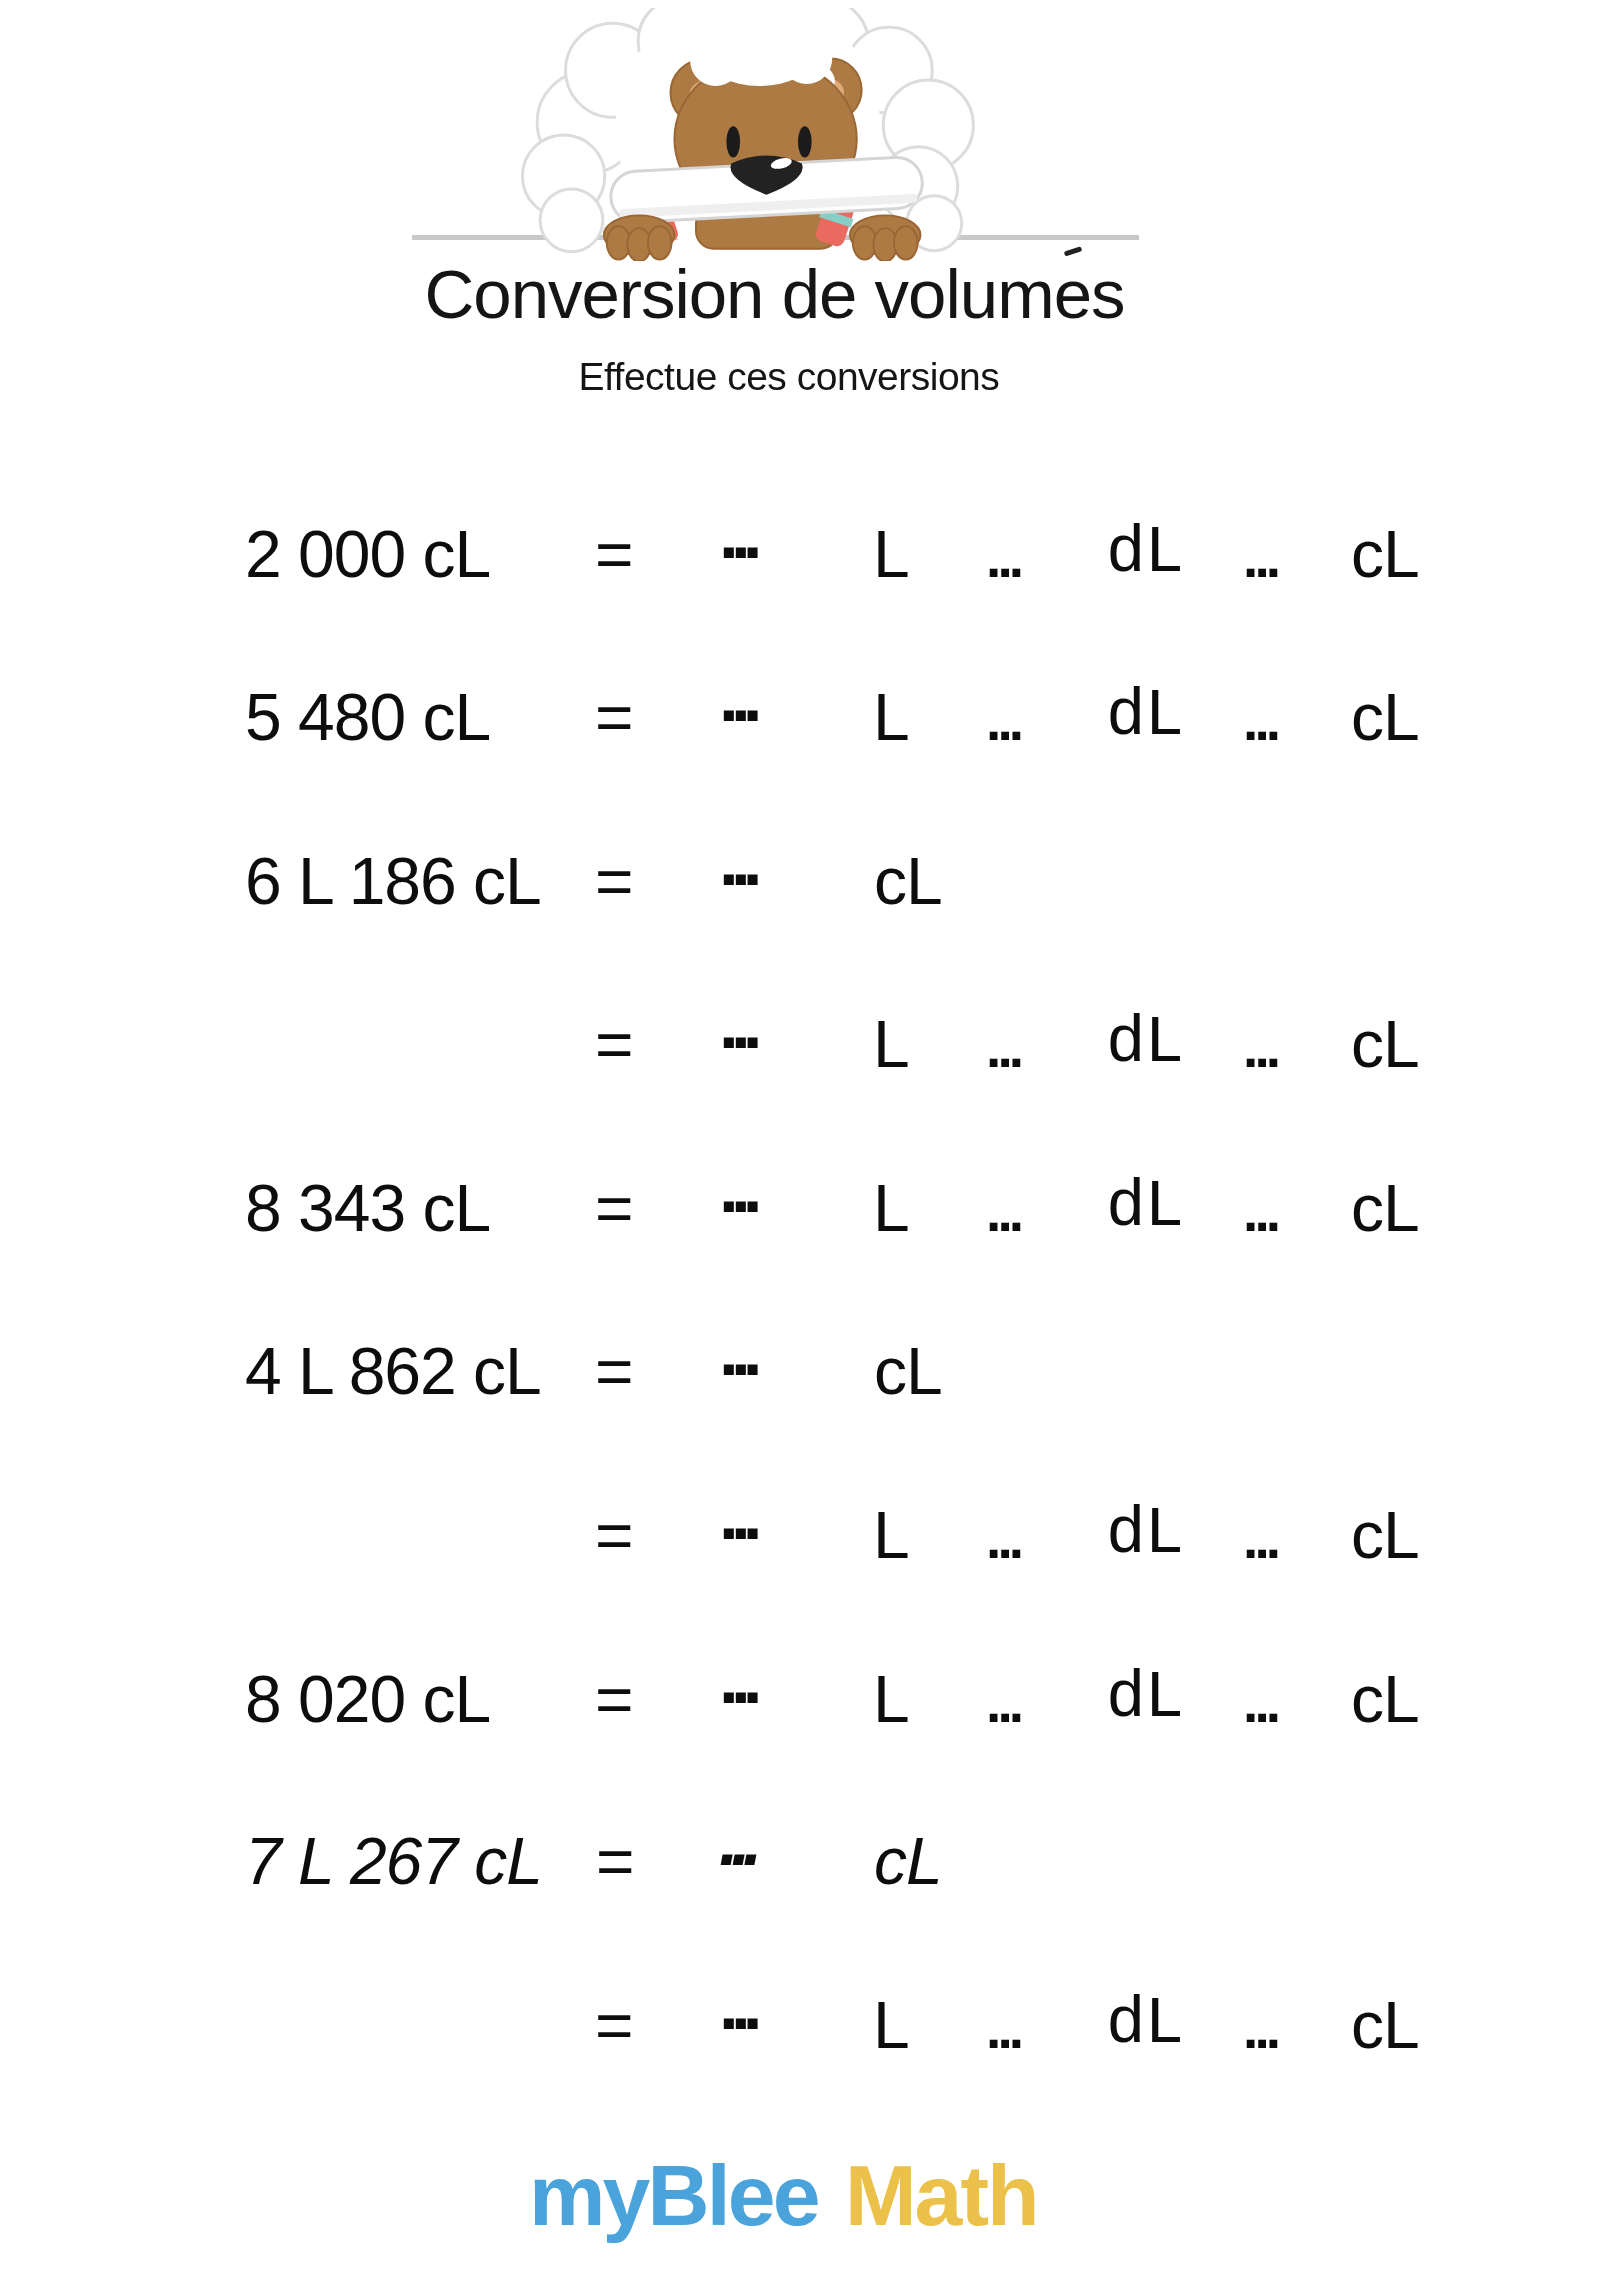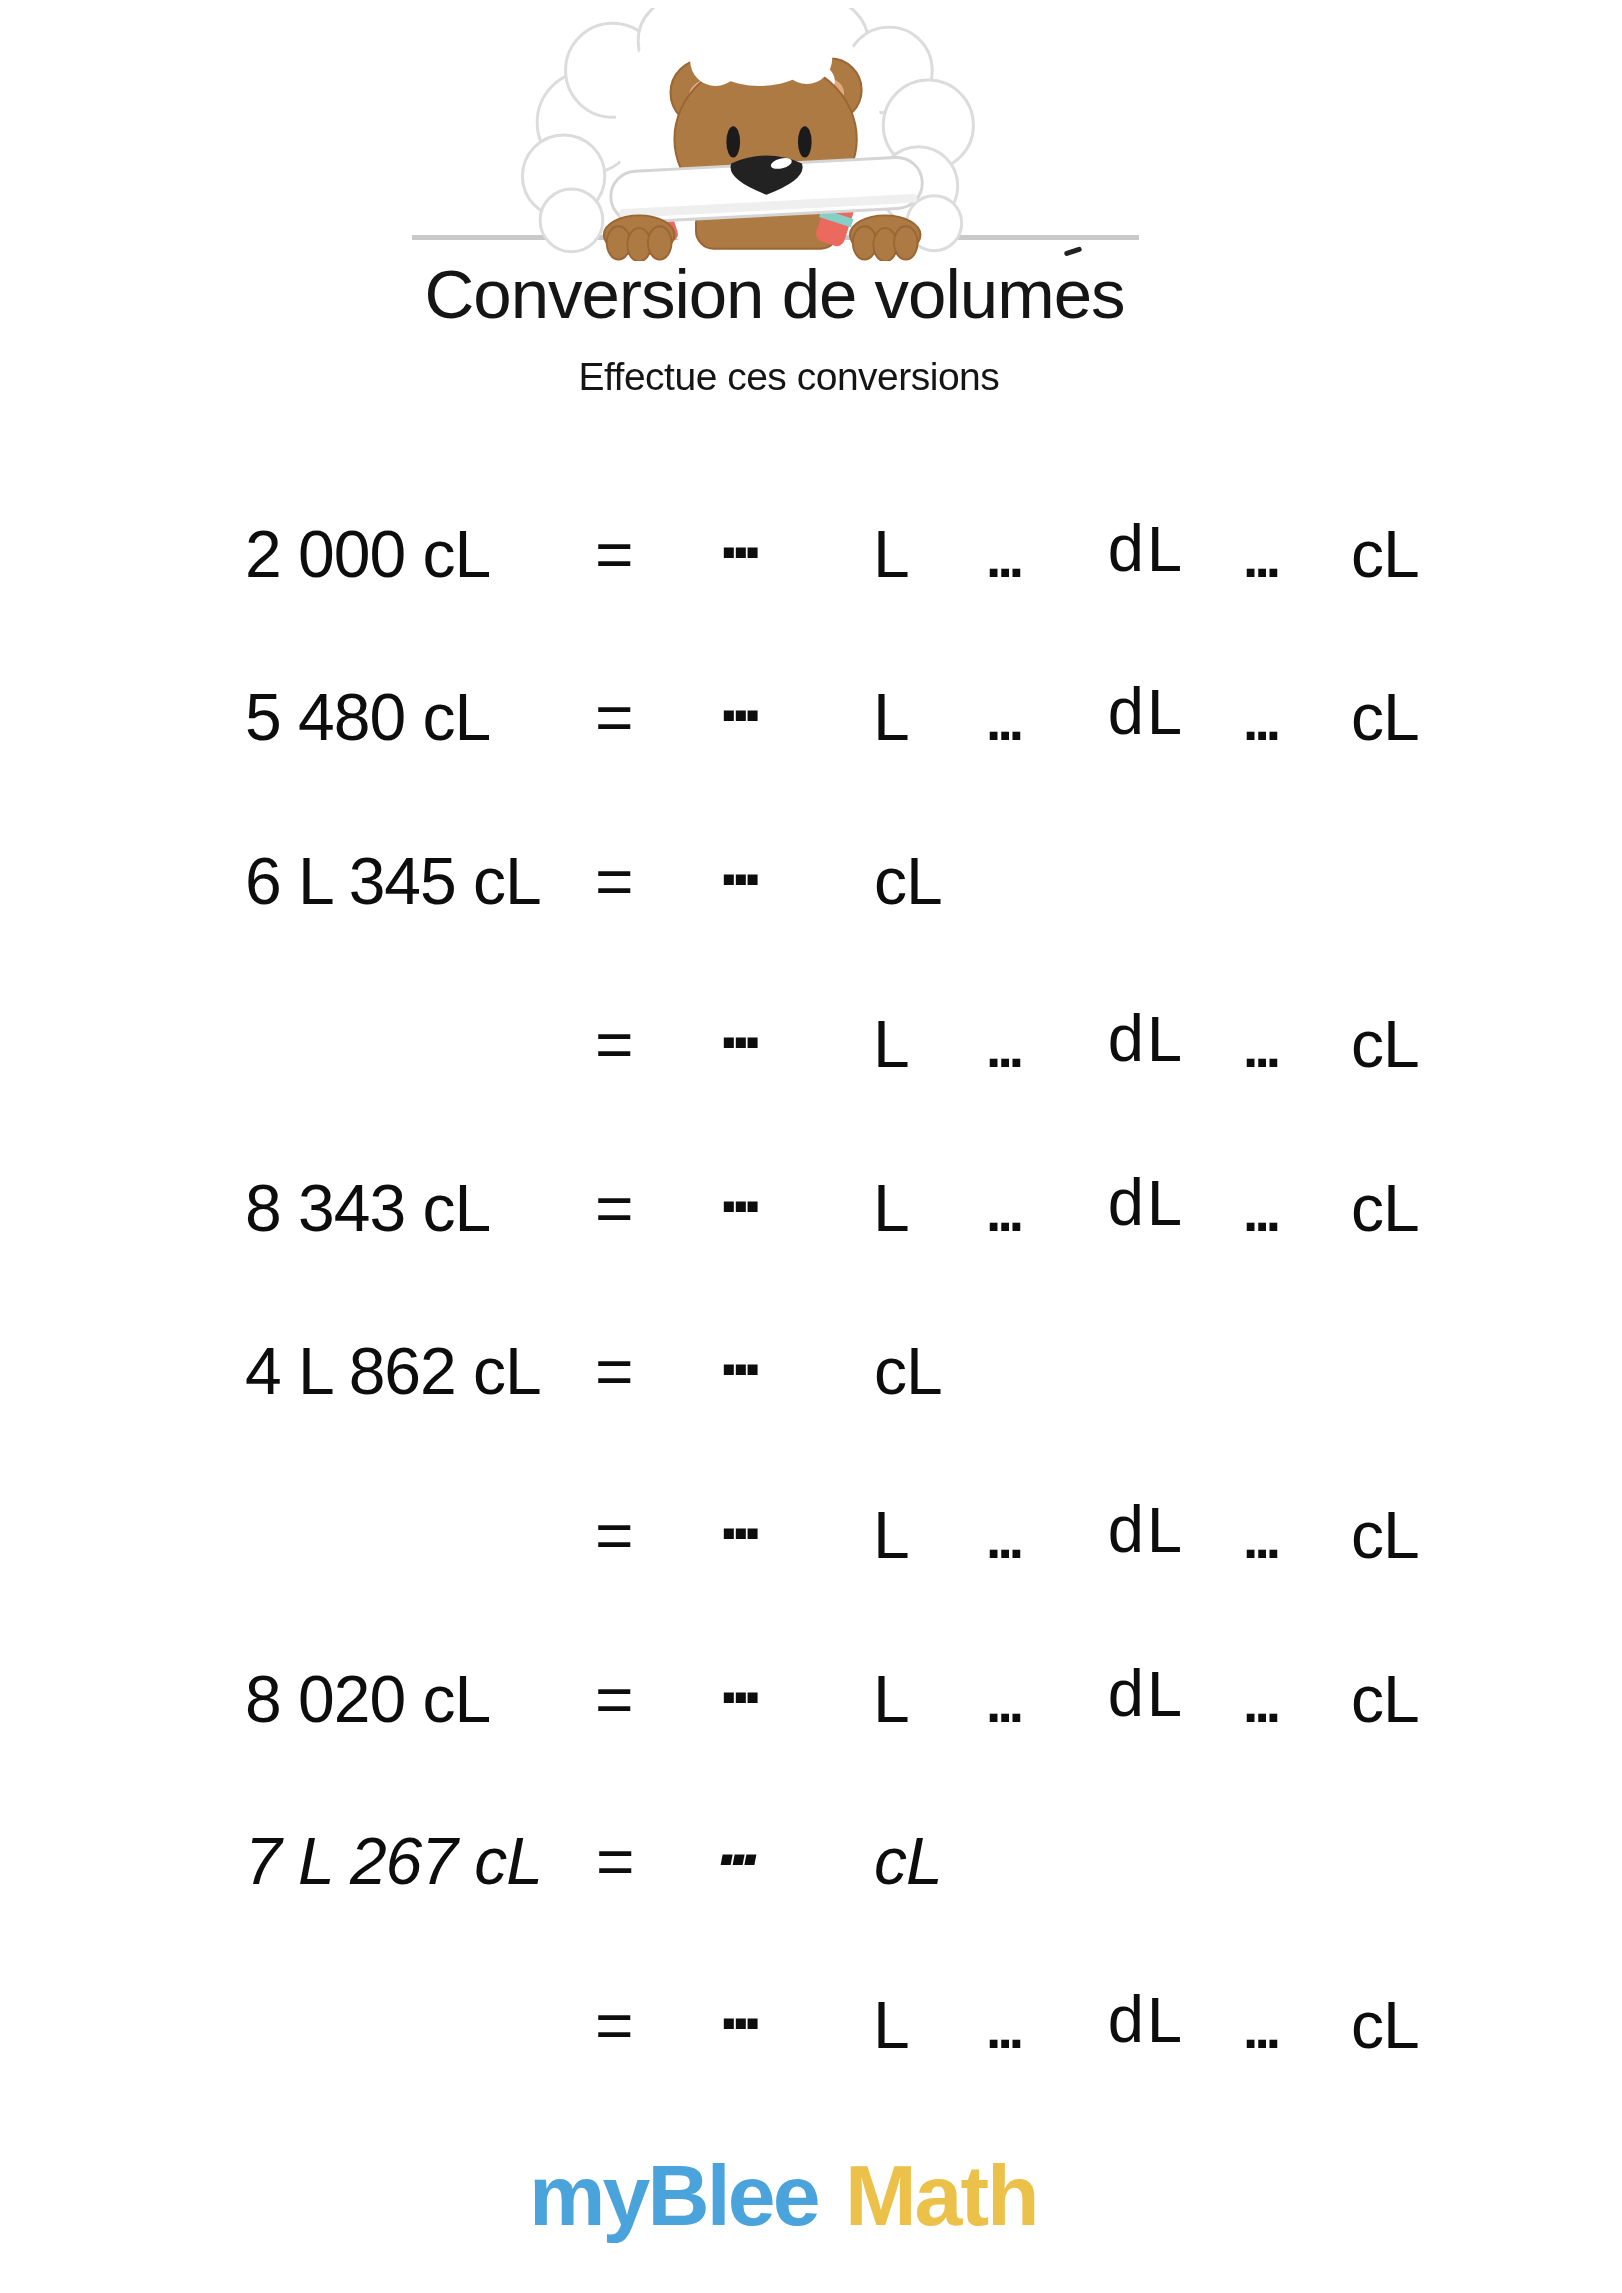--- a/index.html
+++ b/index.html
@@ -137,21 +137,21 @@
         <span class="cell c-value">5 480 cL</span>
         <span class="cell c-eq">=</span>
         <span class="cell c-d1 dots-mid">...</span>
         <span class="cell c-L">L</span>
         <span class="cell c-d2 dots-low">...</span>
         <span class="cell c-dL">dL</span>
         <span class="cell c-d3 dots-low">...</span>
         <span class="cell c-cL">cL</span>
       </div>
       <div class="row" style="top: 832px;">
-        <span class="cell c-value">6 L 345 cL</span>
+        <span class="cell c-value">6 L 186 cL</span>
         <span class="cell c-eq">=</span>
         <span class="cell c-d1 dots-mid">...</span>
         <span class="cell c-cL-only">cL</span>
       </div>
       <div class="row" style="top: 995px;">
         <span class="cell c-eq">=</span>
         <span class="cell c-d1 dots-mid">...</span>
         <span class="cell c-L">L</span>
         <span class="cell c-d2 dots-low">...</span>
         <span class="cell c-dL">dL</span>

